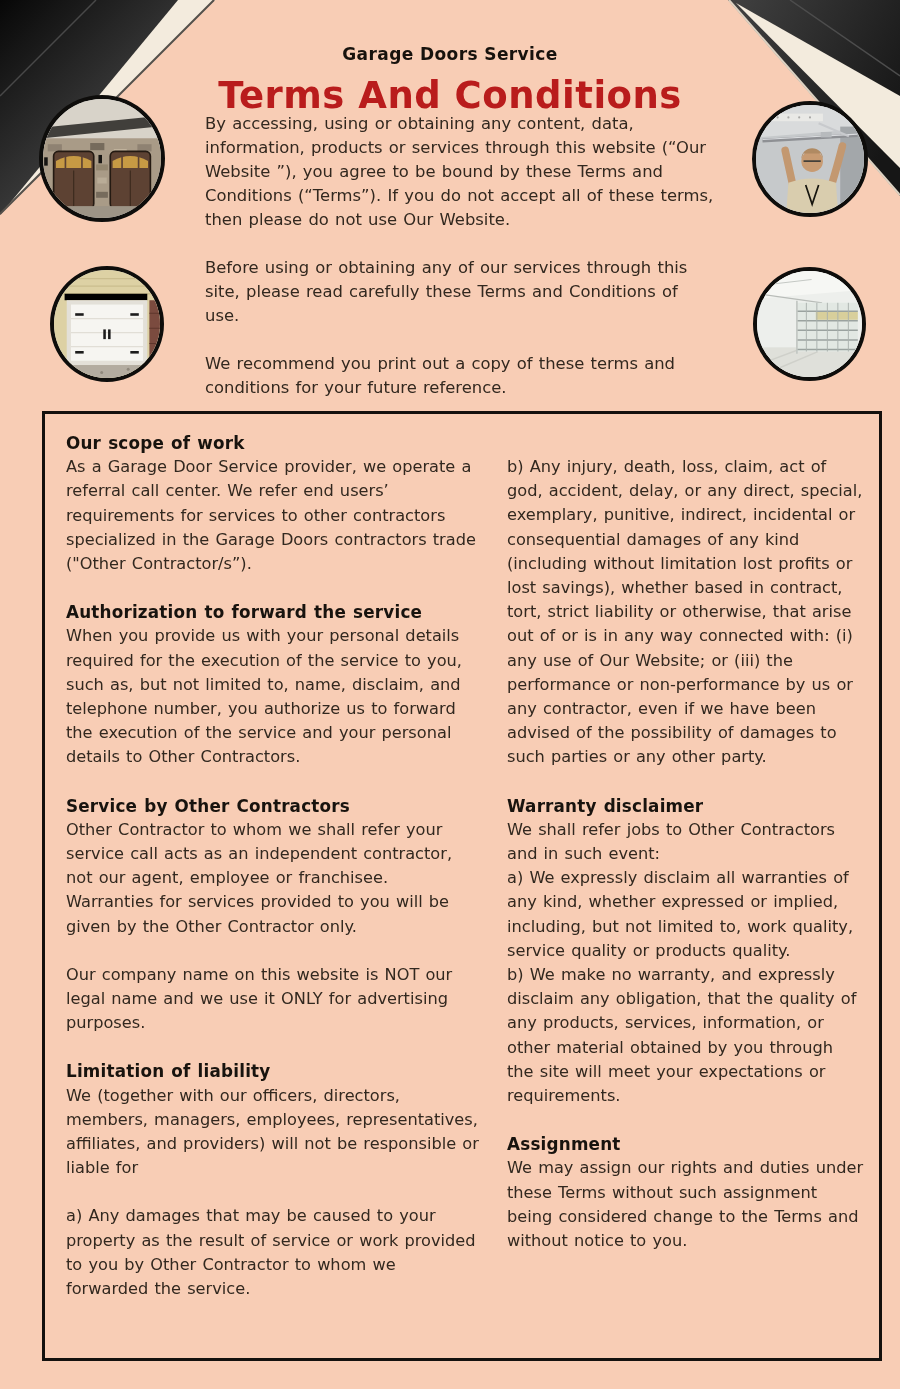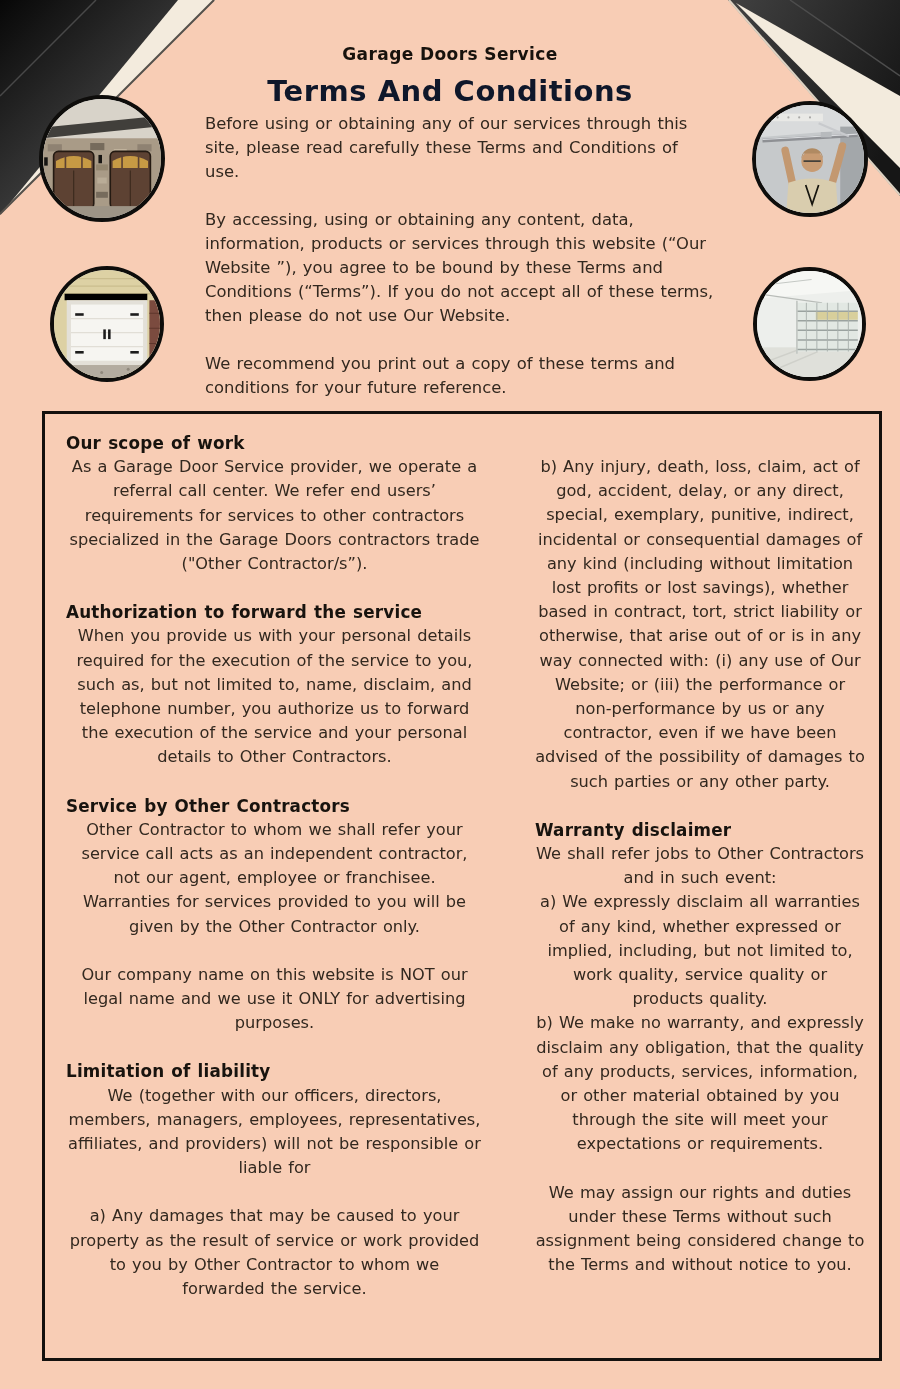--- a/index.html
+++ b/index.html
@@ -5,41 +5,41 @@
   html,body{margin:0;padding:0;}
   body{
     width:900px;height:1389px;position:relative;overflow:hidden;
     background:#f8cdb5;
     font-family:"DejaVu Sans", sans-serif;
     color:#32281f;
   }
   .corner-svg{position:absolute;top:0;left:0;pointer-events:none;}
   .page-header{position:absolute;top:27px;left:0;width:100%;text-align:center;margin-top:17px;}
   .brand{font-size:17px;font-weight:bold;color:#17120d;letter-spacing:.4px;}
-  .big-title{font-size:29px;font-weight:bold;color:#0f172a;letter-spacing:.5px;margin-top:10px;}
+  .big-title{font-size:37px;font-weight:bold;color:#b91c1c;letter-spacing:.5px;margin-top:10px;}
   .intro{position:absolute;left:205px;top:112px;width:510px;font-size:16.4px;line-height:24px;word-spacing:1px;}
   .intro p{margin:0 0 24px 0;}
   .photo{position:absolute;border-radius:50%;border:4px solid #0e0d0b;overflow:hidden;background:#ccc;box-sizing:border-box;}
   .photo svg{display:block;width:100%;height:100%;}
   #photo-tl{left:39px;top:95px;width:126px;height:127px;}
   #photo-bl{left:50px;top:266px;width:114px;height:116px;}
   #photo-tr{left:752px;top:101px;width:116px;height:116px;}
   #photo-br{left:753px;top:267px;width:113px;height:114px;}
   .terms-box{
     position:absolute;left:42px;top:411px;width:840px;height:950px;
     box-sizing:border-box;border:3px solid #14110e;
     padding:17px 14px 0 21px;display:flex;overflow:hidden;
     font-size:16.2px;line-height:24.2px;word-spacing:1px;
   }
   .col-left{width:417px;flex:none;}
   .col-gap{width:24px;flex:none;}
-  .col-right{flex:1;padding-top:24px;margin-left:28px;}
+  .col-right{flex:1;padding-top:24px;}
   .section + .section{margin-top:24px;}
   .section h3{margin:0;font-size:16.8px;color:#18130e;font-weight:bold;letter-spacing:.2px;}
-  .section p{margin:0;text-align:center;}
+  .section p{margin:0;}
   .section p.spaced{margin-top:24px;}
 </style>
 </head>
 <body style="background: rgb(248, 205, 181);">
 
 <svg class="corner-svg" width="900" height="430" viewBox="0 0 900 430">
   <defs>
     <linearGradient id="gL" x1="0%" y1="0%" x2="75%" y2="75%">
       <stop offset="0%" stop-color="#070707"></stop>
       <stop offset="100%" stop-color="#4f4f4f"></stop>
@@ -64,22 +64,22 @@
     <line x1="729" y1="0" x2="900" y2="195" stroke="#ddd2c2" stroke-width="2"></line>
   </g>
 </svg>
 
 <div class="page-header">
   <div class="brand">Garage Doors Service</div>
   <div class="big-title">Terms And Conditions</div>
 </div>
 
 <div class="intro">
+  <p>By accessing, using or obtaining any content, data, information, products or services through this website (“Our Website ”), you agree to be bound by these Terms and Conditions (“Terms”). If you do not accept all of these terms, then please do not use Our Website.</p>
   <p>Before using or obtaining any of our services through this site, please read carefully these Terms and Conditions of use.</p>
-  <p>By accessing, using or obtaining any content, data, information, products or services through this website (“Our Website ”), you agree to be bound by these Terms and Conditions (“Terms”). If you do not accept all of these terms, then please do not use Our Website.</p>
   <p>We recommend you print out a copy of these terms and conditions for your future reference.</p>
 </div>
 
 <div class="photo" id="photo-tl">
   <svg viewBox="0 0 100 100" preserveAspectRatio="none" role="img">
     <rect x="0" y="0" width="100" height="40" fill="#d8d3c9"></rect>
     <polygon points="0,24 100,14 100,23 0,33" fill="#413f3b"></polygon>
     <rect x="0" y="33" width="100" height="58" fill="#a99b87"></rect>
     <rect x="4" y="38" width="12" height="6" fill="#8f8272"></rect>
       <rect x="22" y="44" width="10" height="5" fill="#b9ac97"></rect>
@@ -213,16 +213,17 @@
       <div class="section">
         <p>b) Any injury, death, loss, claim, act of god, accident, delay, or any direct, special, exemplary, punitive, indirect, incidental or consequential damages of any kind (including without limitation lost profits or lost savings), whether based in contract, tort, strict liability or otherwise, that arise out of or is in any way connected with: (i) any use of Our Website; or (iii) the performance or non-performance by us or any contractor, even if we have been advised of the possibility of damages to such parties or any other party.</p>
       </div>
       <div class="section">
         <h3>Warranty disclaimer</h3>
         <p>We shall refer jobs to Other Contractors and in such event:</p>
         <p>a) We expressly disclaim all warranties of any kind, whether expressed or implied, including, but not limited to, work quality, service quality or products quality.</p>
         <p>b) We make no warranty, and expressly disclaim any obligation, that the quality of any products, services, information, or other material obtained by you through the site will meet your expectations or requirements.</p>
       </div>
       <div class="section">
+        <h3>Assignment</h3>
         <p>We may assign our rights and duties under these Terms without such assignment being considered change to the Terms and without notice to you.</p>
       </div>
     </div>
 </div>
 
 </body></html>

